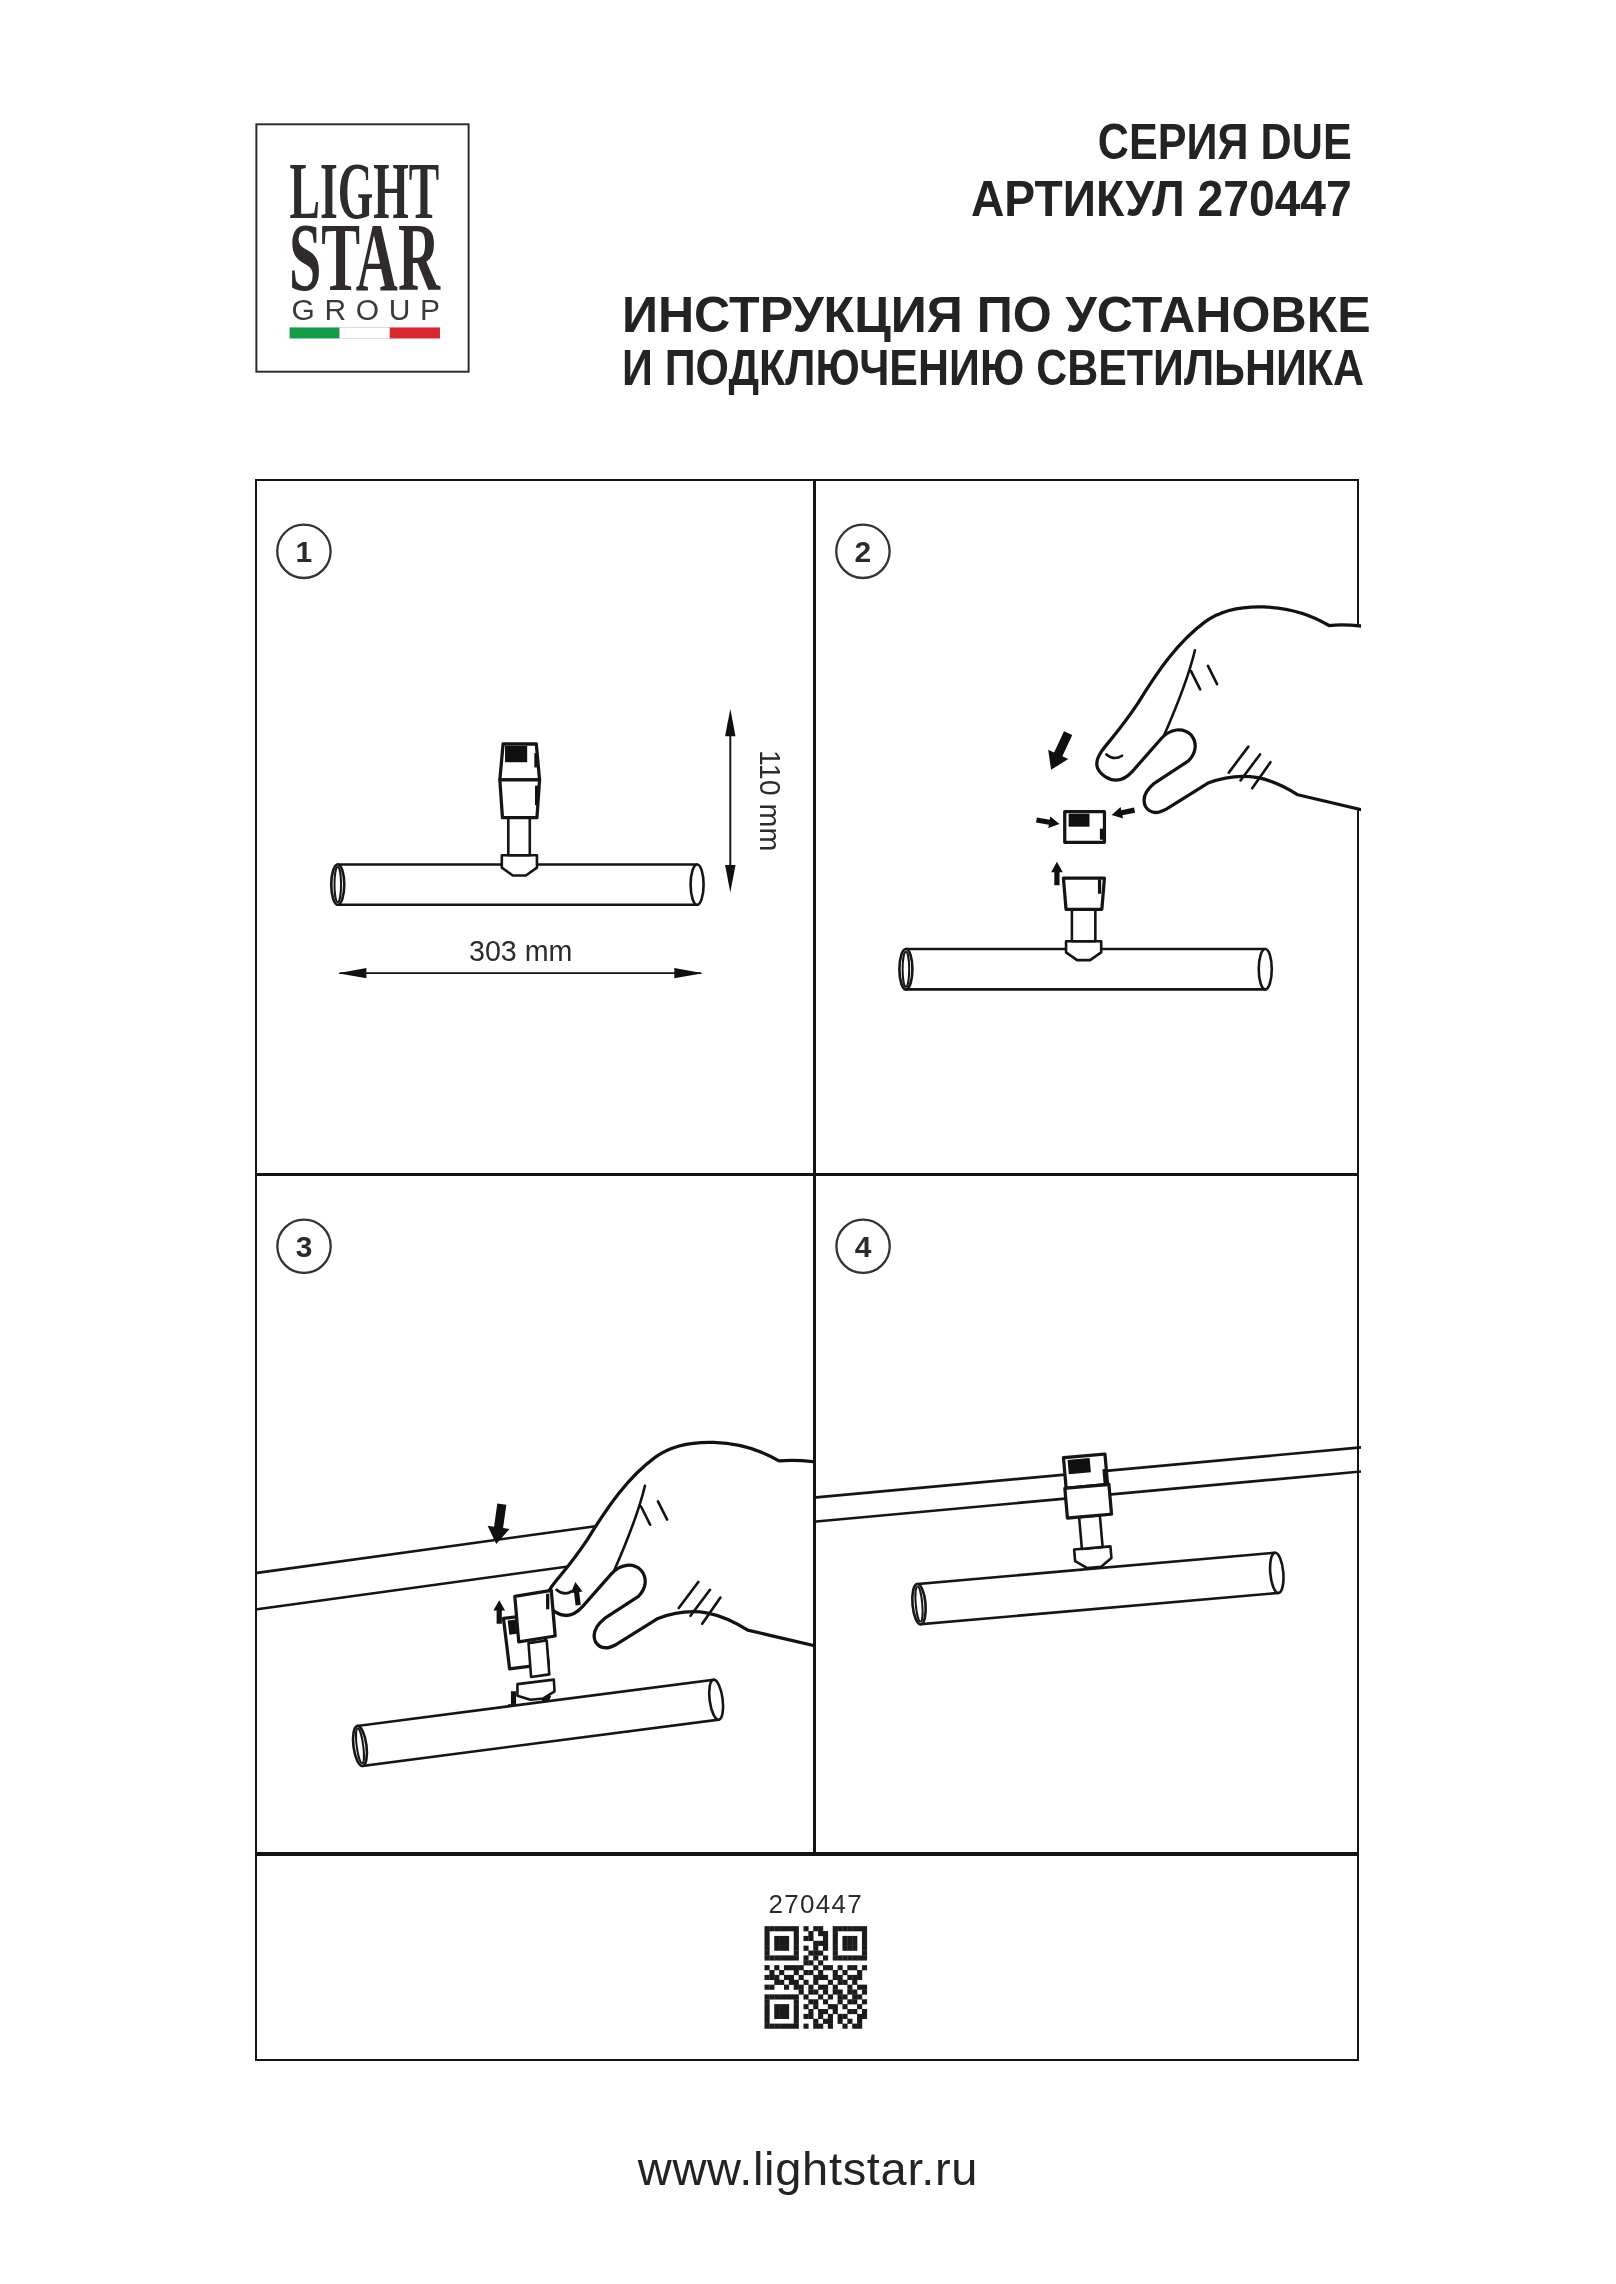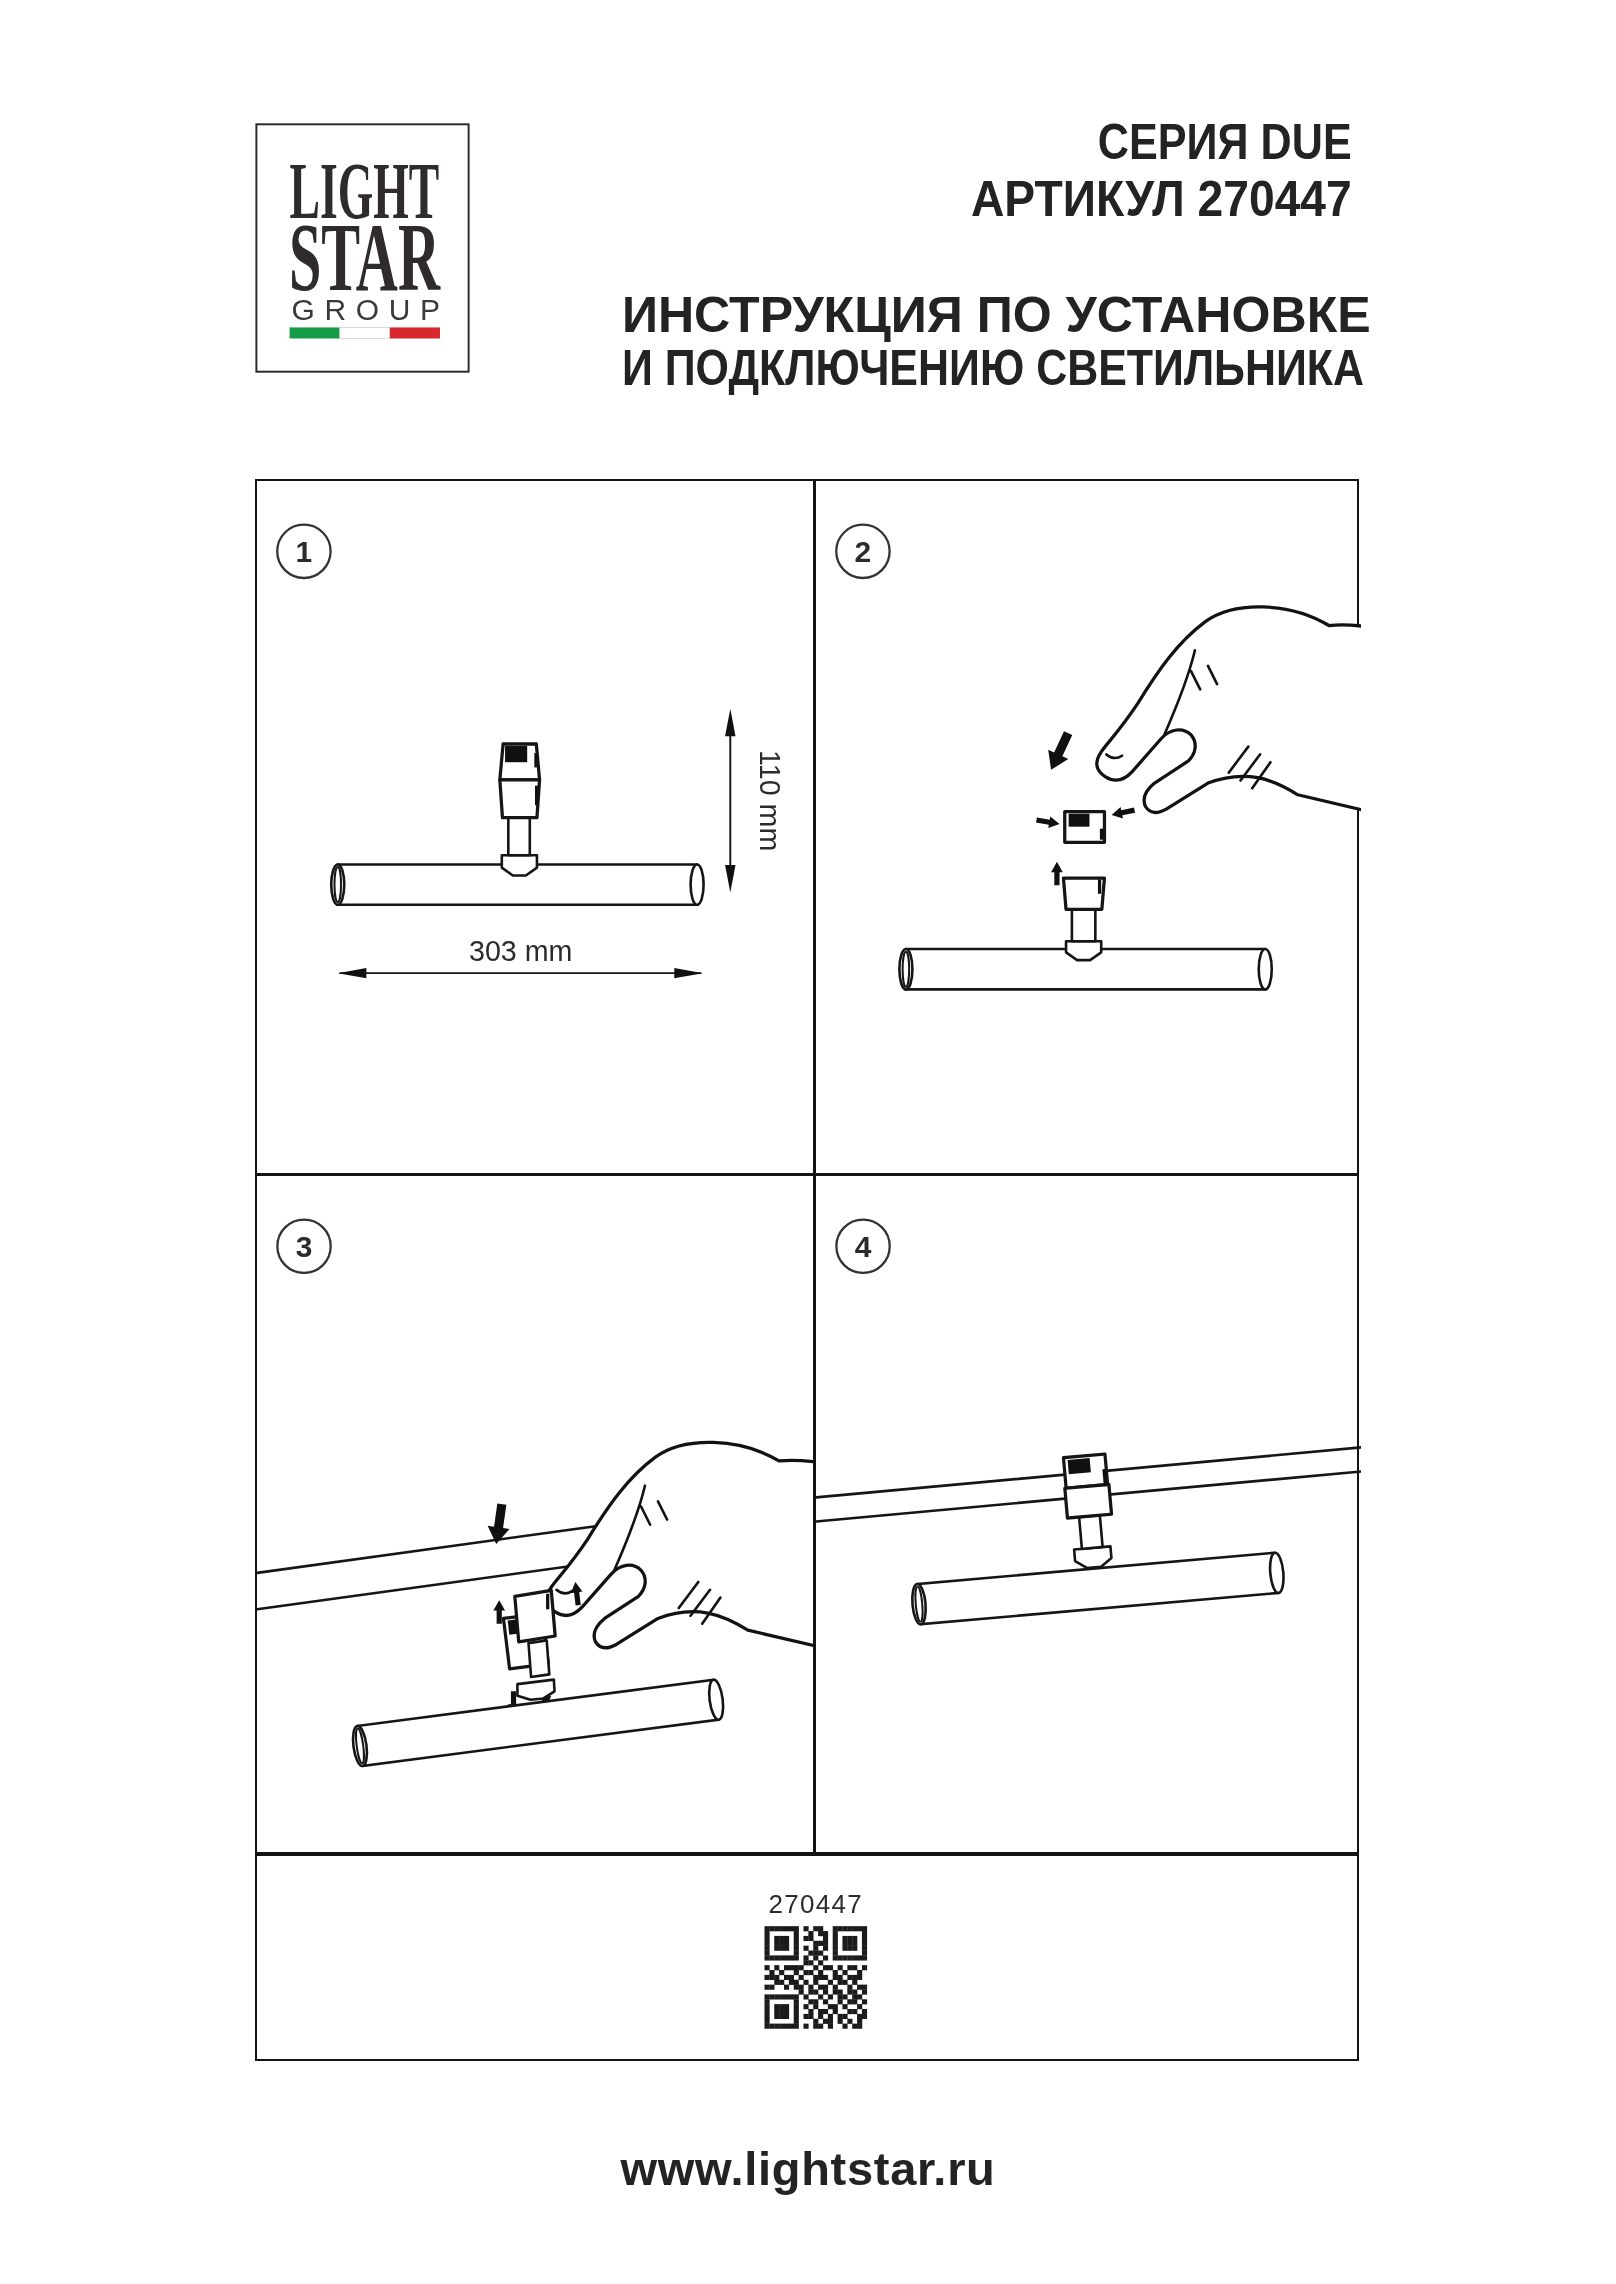--- a/index.html
+++ b/index.html
@@ -13,21 +13,21 @@
   .vdiv{position:absolute;left:556px;top:0;width:2.6px;height:1374px;background:#141414;}
   .hdiv1{position:absolute;left:0;top:692px;width:100%;height:2.6px;background:#141414;}
   .hdiv2{position:absolute;left:0;top:1371px;width:100%;height:3.9px;background:#141414;}
   svg text{font-family:"Liberation Sans","DejaVu Sans",sans-serif;}
   .hdr{font-weight:700;fill:#232323;font-size:76px;}
   .badge-t{font-weight:700;font-size:46px;fill:#2b2b2b;}
   .dim{font-size:44px;fill:#2b2b2b;}
   .strip-num{font-size:40px;fill:#2b2b2b;letter-spacing:2px;}
   .footer{
     position:absolute;left:0;top:2141px;width:100%;text-align:center;
-    font-weight:700;font-size:47px;color:#232323;letter-spacing:0.7px;
+    font-weight:400;font-size:47px;color:#232323;letter-spacing:0.7px;
   }
   .ln{fill:none;stroke:#151515;stroke-width:4;stroke-linecap:round;}
   .wh{fill:#ffffff;stroke:#151515;stroke-width:4;stroke-linejoin:round;}
   .wh5{fill:#ffffff;stroke:#151515;stroke-width:5;stroke-linejoin:round;}
   .blk{fill:#101010;stroke:none;}
   .badge{fill:#ffffff;stroke:#333;stroke-width:3.5;}
 </style>
 </head>
 <body>
 

